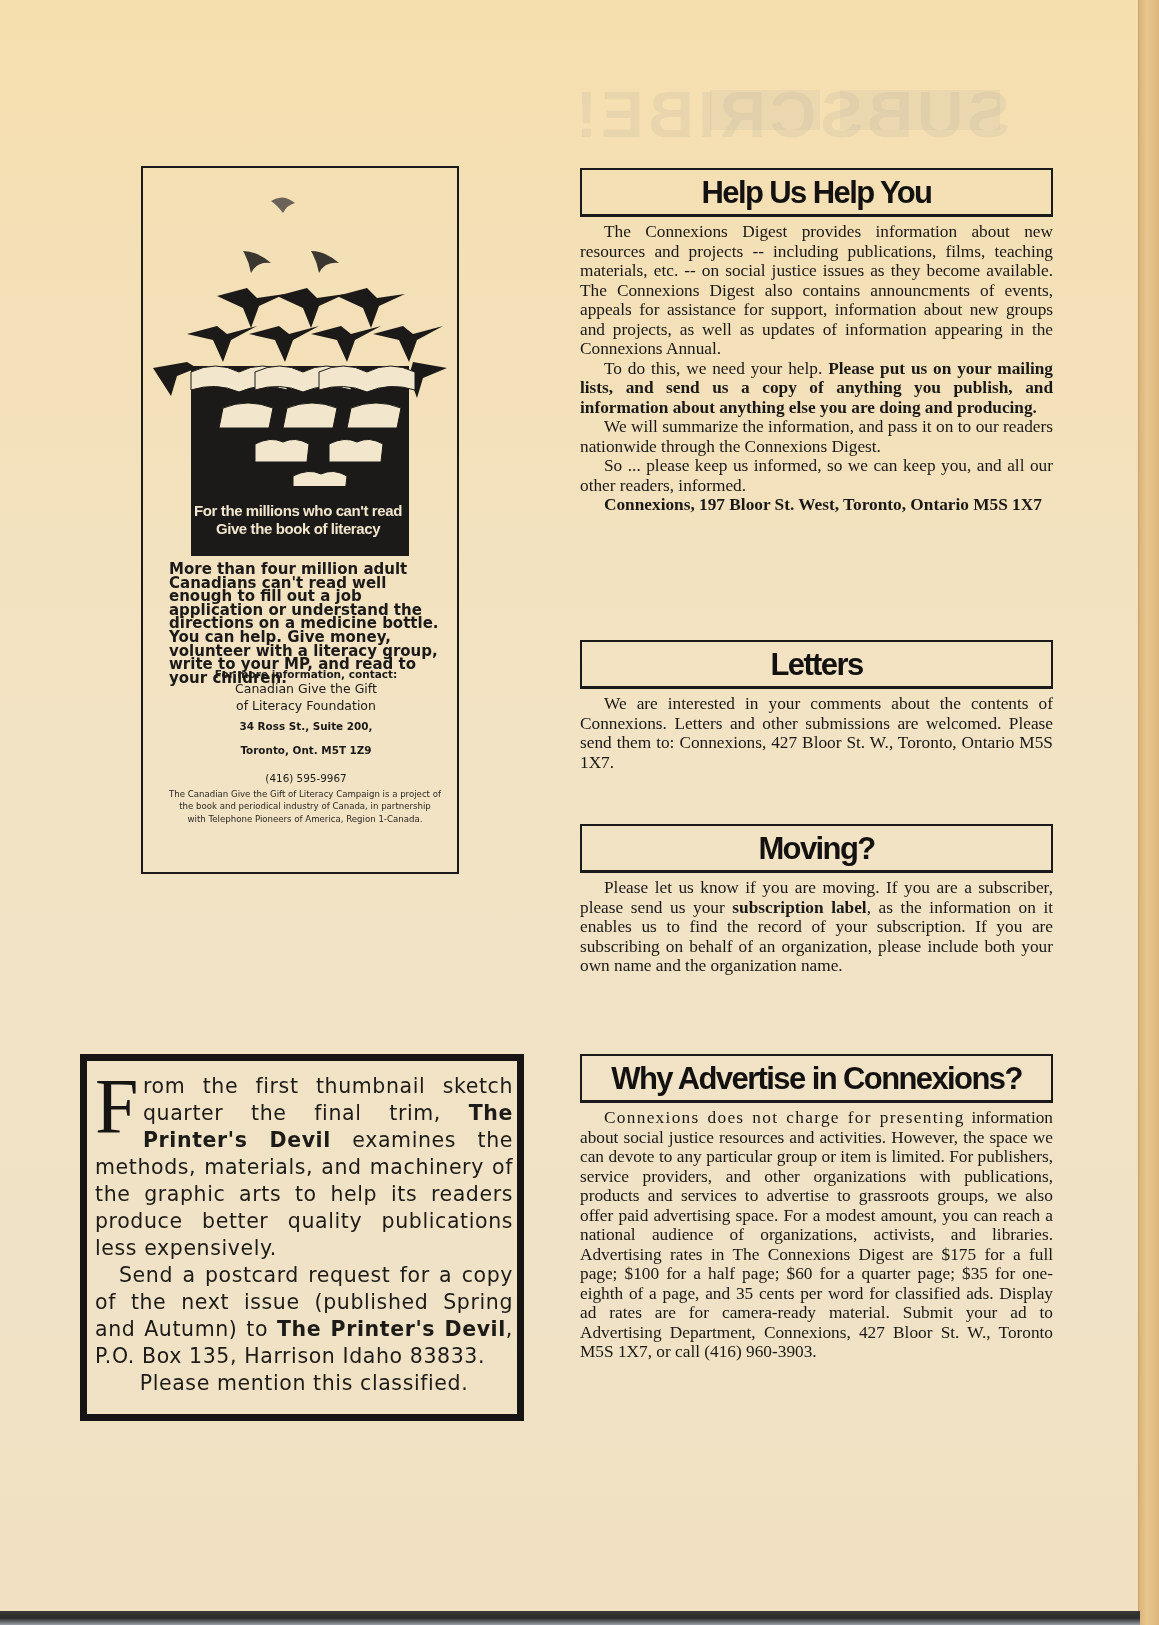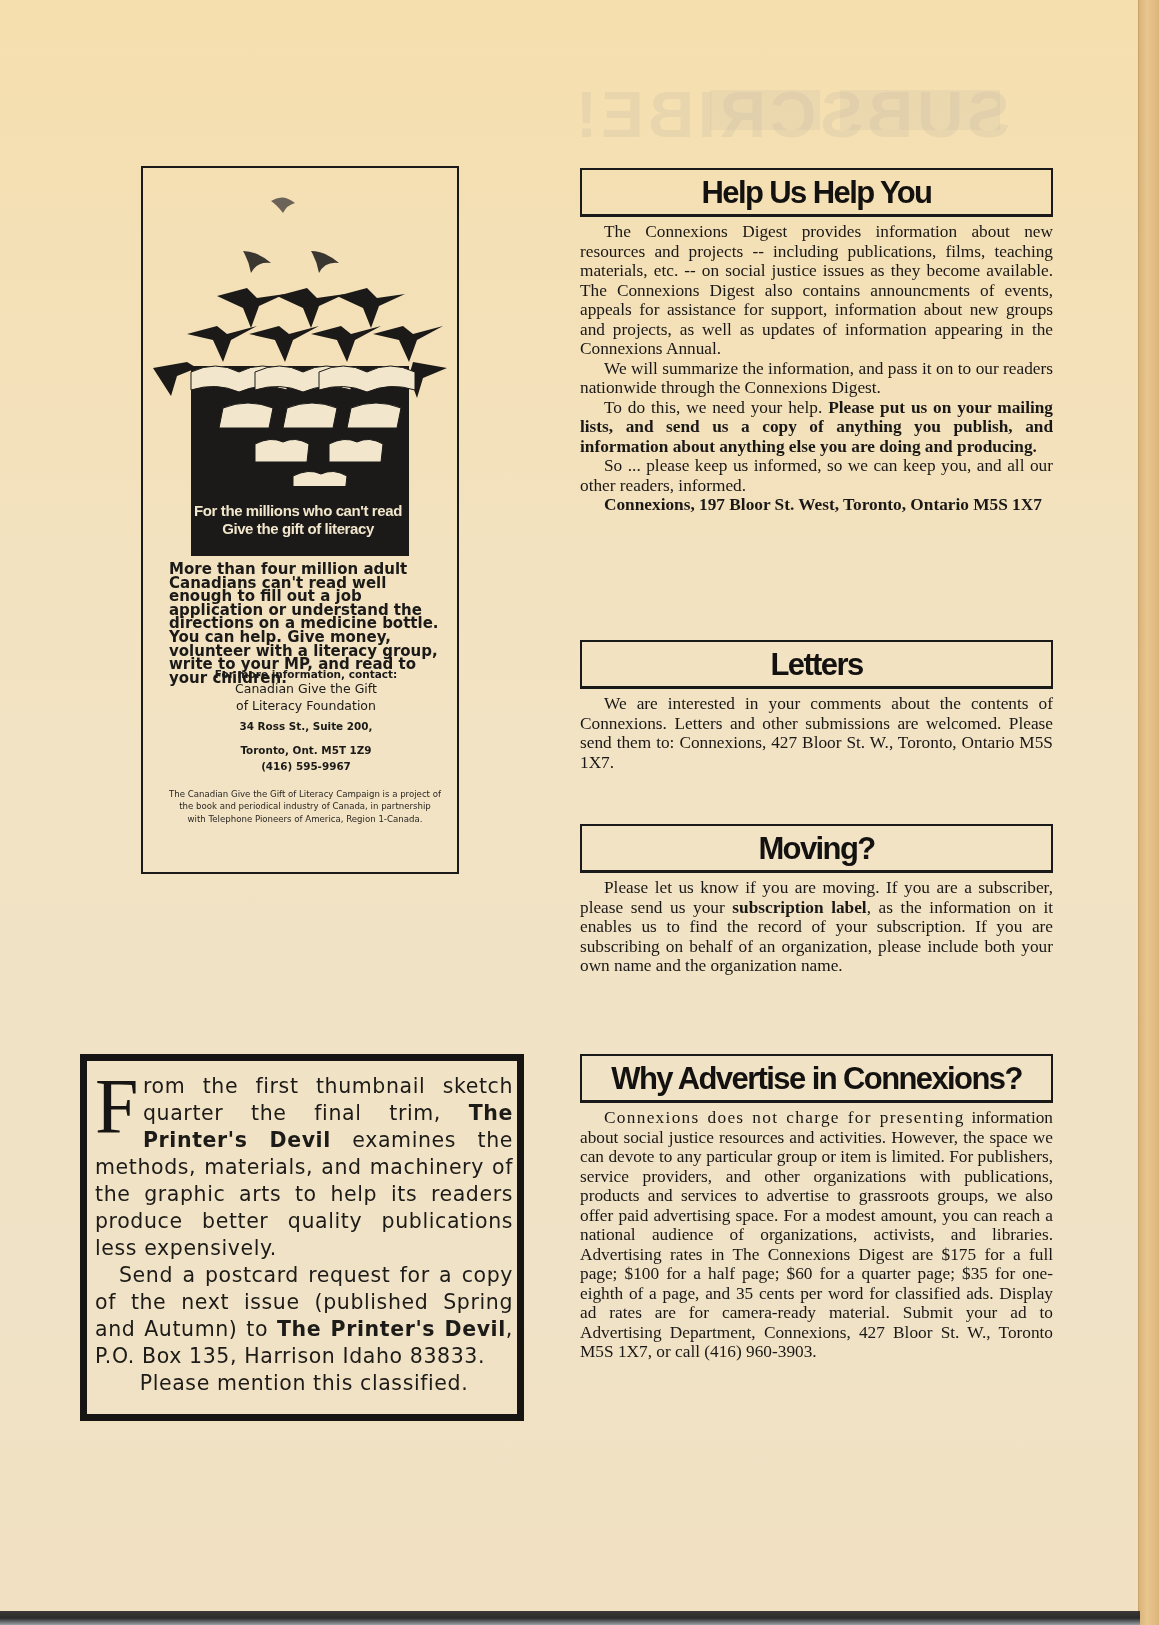--- a/index.html
+++ b/index.html
@@ -129,48 +129,48 @@
       <path d="M72 232 q25 -10 50 0 q0 0 0 0 l-4 20 l-50 0z"></path>
       <path d="M136 232 q25 -10 50 0 l-4 20 l-50 0z"></path>
       <path d="M200 232 q25 -10 50 0 l-4 20 l-50 0z"></path>
       <path d="M104 268 q16 -8 28 -2 q12 -6 26 2 l-2 18 l-52 0z"></path>
       <path d="M178 268 q16 -8 28 -2 q12 -6 26 2 l-2 18 l-52 0z"></path>
       <path d="M142 300 q16 -8 28 -2 q12 -6 26 2 l-2 18 l-52 0z"></path>
     </g>
   </svg>
   <div class="literacy-banner">
     <div>For the millions who can't read</div>
-    <div>Give the gift of literacy</div>
+    <div>Give the book of literacy</div>
   </div>
   <div class="literacy-body">More than four million adult Canadians can't read well enough to fill out a job application or understand the directions on a medicine bottle. You can help. Give money, volunteer with a literacy group, write to your MP, and read to your children.</div>
   <div class="literacy-contact">
     <div class="lc-lead">For more information, contact:</div>
     <div class="lc-org">Canadian Give the Gift</div>
     <div class="lc-org">of Literacy Foundation</div>
     <div class="lc-addr">34 Ross St., Suite 200,</div>
     <div class="lc-addr" style="margin-top:8px">Toronto, Ont.  M5T 1Z9</div>
-    <div class="lc-addr" style="margin-top:0;font-weight:bold">(416) 595-9967</div>
+    <div class="lc-addr" style="margin-top:12px;font-weight:normal">(416) 595-9967</div>
   </div>
   <div class="literacy-foot">The Canadian Give the Gift of Literacy Campaign is a project of the book and periodical industry of Canada, in partnership with Telephone Pioneers of America, Region 1-Canada.</div>
 </div>
 
 <div class="devil-ad">
   <div class="devil-inner">
     <p><span class="drop-cap">F</span><span>rom the first thumbnail sketch quarter the final trim, </span><b>The Printer's Devil</b><span> examines the methods, materials, and machinery of the graphic arts to help its readers produce better quality publications less expensively.</span></p>
     <p class="indent"><span>Send a postcard request for a copy of the next issue (published Spring and Autumn) to </span><b>The Printer's Devil</b><span>, P.O. Box 135, Harrison Idaho 83833.</span></p>
     <p class="center">Please mention this classified.</p>
   </div>
 </div>
 
 <div class="section" style="top:168px;">
   <div class="section-title">Help Us Help You</div>
   <div class="section-body">
     <p>The Connexions Digest provides information about new resources and projects -- including publications, films, teaching materials, etc. -- on social justice issues as they become available. The Connexions Digest also contains announcments of events, appeals for assistance for support, information about new groups and projects, as well as updates of information appearing in the Connexions Annual.</p>
+    <p><span>To do this, we need your help. </span><b>Please put us on your mailing lists, and send us a copy of anything you publish, and information about anything else you are doing and producing.</b></p>
     <p>We will summarize the information, and pass it on to our readers nationwide through the Connexions Digest.</p>
-    <p><span>To do this, we need your help. </span><b>Please put us on your mailing lists, and send us a copy of anything you publish, and information about anything else you are doing and producing.</b></p>
     <p>So ... please keep us informed, so we can keep you, and all our other readers, informed.</p>
     <p><b>Connexions, 197 Bloor St. West, Toronto, Ontario M5S 1X7</b></p>
   </div>
 </div>
 
 <div class="section" style="top:640px;">
   <div class="section-title">Letters</div>
   <div class="section-body">
     <p>We are interested in your comments about the contents of Connexions. Letters and other submissions are welcomed. Please send them to: Connexions, 427 Bloor St. W., Toronto, Ontario M5S 1X7.</p>
   </div>

